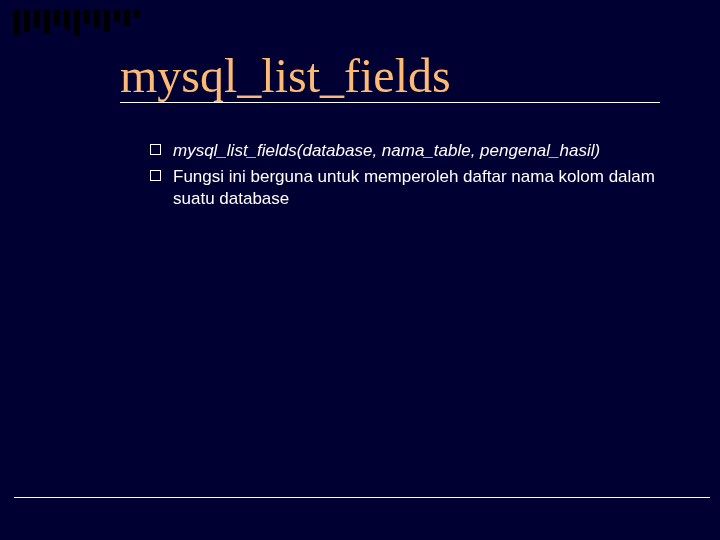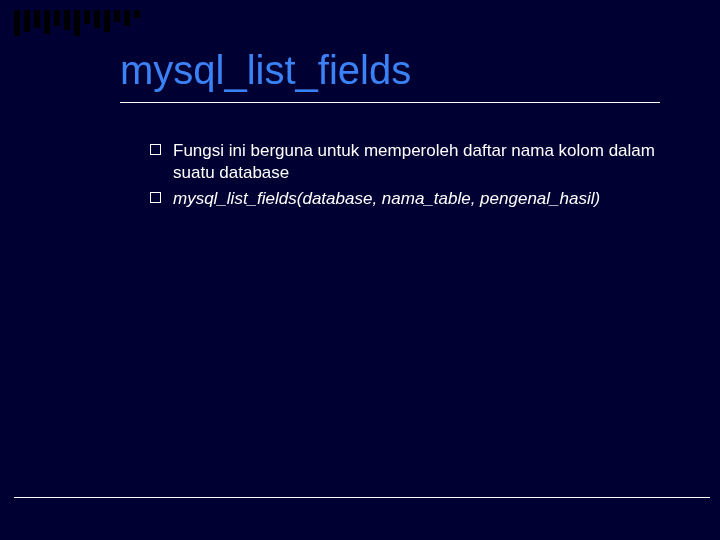--- a/index.html
+++ b/index.html
@@ -41,23 +41,24 @@
   .top-pattern span:nth-child(9){height:18px}
   .top-pattern span:nth-child(10){height:22px}
   .top-pattern span:nth-child(11){height:12px}
   .top-pattern span:nth-child(12){height:16px}
   .top-pattern span:nth-child(13){height:8px}
 
   .title {
     position: absolute;
     top: 48px;
     left: 120px;
-    font-size: 40px;
+    font-size: 48px;
     font-weight: 400;
-    color: #3b82f6;
+    color: #fdba74;
+    font-family: Liberation Serif, serif;
   }
   .title-rule {
     position: absolute;
     top: 102px;
     left: 120px;
     right: 60px;
     height: 1px;
     background: #ffffff;
   }
   .body-list {
@@ -117,22 +118,22 @@
       <span></span>
       <span></span>
   </div>
 
   <h1 class="title">mysql_list_fields</h1>
   <div class="title-rule"></div>
 
   <div class="body-list">
     <div class="bullet-row">
       <span class="bullet-box"></span>
-      <span class="bullet-text">Fungsi ini berguna untuk memperoleh daftar nama kolom dalam suatu database</span>
+      <span class="bullet-text italic">mysql_list_fields(database, nama_table, pengenal_hasil)</span>
     </div>
     <div class="bullet-row">
       <span class="bullet-box"></span>
-      <span class="bullet-text italic">mysql_list_fields(database, nama_table, pengenal_hasil)</span>
+      <span class="bullet-text">Fungsi ini berguna untuk memperoleh daftar nama kolom dalam suatu database</span>
     </div>
   </div>
 
   <div class="bottom-rule"></div>
 </div>
 
 </body></html>

